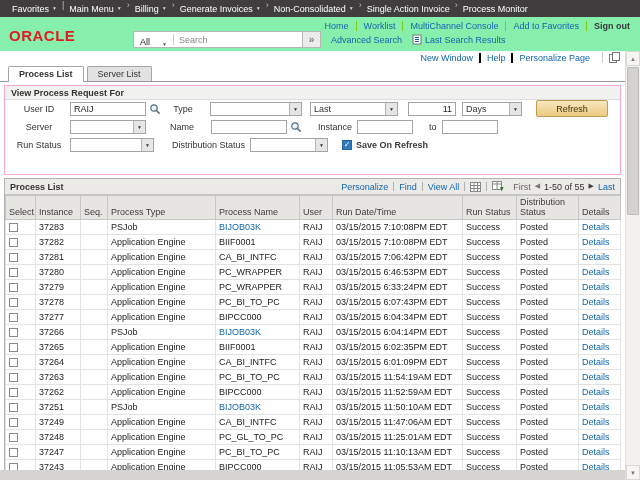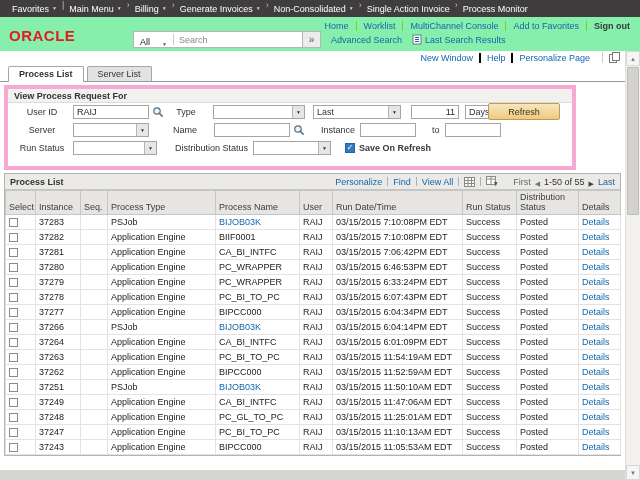--- a/index.html
+++ b/index.html
@@ -37,21 +37,21 @@
   .pa-link{color:#1166ad;padding:0 6px;border-left:2px solid #000000}
   .page-actions .pa-link:first-child{border-left:none}
   .pa-icon{margin-left:6px;padding-left:6px;border-left:1px solid #ccc;display:inline-flex;cursor:pointer}
 
   
   .tabs{height:18px;padding:2px 0 0 8px;border-bottom:1px solid #9a9a9a;background:#fff;display:flex;align-items:flex-end}
   .tab{color:#333;background:#e2e2e2;border:1px solid #a5a5a5;border-bottom:none;border-radius:2px 2px 0 0;padding:2px 10px;margin-right:3px;cursor:pointer}
   .tab.active{background:#fff;font-weight:bold;margin-bottom:-1px;padding-bottom:3px;z-index:2;position:relative}
 
   
-  .filter-box{margin:3px 4px 0 4px;width:572px;border:4px solid #f9a8d4;background:#fff;padding-bottom:9px}
+  .filter-box{margin:3px 4px 0 4px;width:617px;border:1px solid #f9a8d4;background:#fff;padding-bottom:20px}
   .filter-title{font-weight:bold;color:#333;background:#f1f1ef;border-bottom:1px solid #dcdcdc;padding:2px 6px;height:14px}
   .frow{display:flex;align-items:center;height:18px;color:#333;position:relative;padding-left:8px}
   .flabel{text-align:center;margin-right:5px;white-space:nowrap}
   .ftext{border:1px solid #a5a5a5;height:14px;font-size:9px;padding:0 3px;font-family:inherit;color:#222;background:#fff}
   .ftext.num{text-align:right}
   .fselect{border:1px solid #a5a5a5;height:14px;background:#fff;display:flex;align-items:center;justify-content:space-between;padding-left:3px;cursor:pointer}
   .fselect .dd{width:12px;background:#e6e6e6;border-left:1px solid #b5b5b5;display:flex;align-items:center;justify-content:center;font-size:5px;color:#333;height:100%}
   .fsel-val{white-space:nowrap;overflow:hidden}
   .lookup{display:inline-flex;margin-left:3px;cursor:pointer}
   .refresh-btn{position:absolute;right:12px;top:0;width:72px;height:17px;background:linear-gradient(#f8e6bd,#ecca82);border:1px solid #bf9a52;border-radius:2px;font-size:9px;color:#3f3410;font-family:inherit;cursor:pointer}
@@ -59,21 +59,21 @@
   .checkbox.checked{background:#2e7bbf;border-color:#26659c}
 
   
   .grid-box{margin:3px 4px 0 4px;width:617px;border:1px solid #b3b3b3;background:#fff}
   .grid-titlebar{display:flex;align-items:center;background:#eceae7;border-bottom:1px solid #c4c4c4;height:16px;padding:0 5px}
   .grid-title{font-weight:bold;color:#333}
   .gt-right{margin-left:auto;display:flex;align-items:center;gap:5px}
   .gt-link{color:#1166ad}
   .vsep{width:1px;height:9px;background:#b0b0b0}
   .gt-icon{display:inline-flex;cursor:pointer}
-  .gt-nav{display:flex;align-items:flex-end;gap:4px;margin-left:10px}
+  .gt-nav{display:flex;align-items:flex-start;gap:4px;margin-left:4px}
   .gt-first{color:#666}
   .nav-tri{font-size:7px;color:#777;cursor:pointer;line-height:1}
   .nav-tri.next{color:#444}
   .gt-range{color:#333}
   table.grid{border-collapse:collapse;table-layout:fixed;width:615px;font-size:9px}
   .grid th{background:#e7e5e2;border:1px solid #c6c6c6;font-weight:normal;color:#3c3c3c;text-align:left;padding:1px 3px 2px 3px;vertical-align:bottom;line-height:10px}
   .grid td{border:1px solid #e3e3e3;height:15px;padding:0 3px;color:#222;white-space:nowrap;overflow:hidden}
   .row-checkbox{display:inline-block;width:9px;height:9px;border:1px solid #8a8a8a;background:#fff;vertical-align:middle;cursor:pointer}
   .pname{color:#222}
   .pname.link{color:#1166ad;cursor:pointer}
@@ -442,20 +442,32 @@
           <td></td>
           <td>PSJob</td>
           <td><span class="pname link">BIJOB03K</span></td>
           <td>RAIJ</td>
           <td>03/15/2015 6:04:14PM EDT</td>
           <td>Success</td>
           <td>Posted</td>
           <td><a class="details-link">Details</a></td>
         </tr>
 
+        <tr>
+          <td><span class="row-checkbox"></span></td>
+          <td>37265</td>
+          <td></td>
+          <td>Application Engine</td>
+          <td><span class="pname">BIIF0001</span></td>
+          <td>RAIJ</td>
+          <td>03/15/2015 6:02:35PM EDT</td>
+          <td>Success</td>
+          <td>Posted</td>
+          <td><a class="details-link">Details</a></td>
+        </tr>
 
         <tr>
           <td><span class="row-checkbox"></span></td>
           <td>37264</td>
           <td></td>
           <td>Application Engine</td>
           <td><span class="pname">CA_BI_INTFC</span></td>
           <td>RAIJ</td>
           <td>03/15/2015 6:01:09PM EDT</td>
           <td>Success</td>

